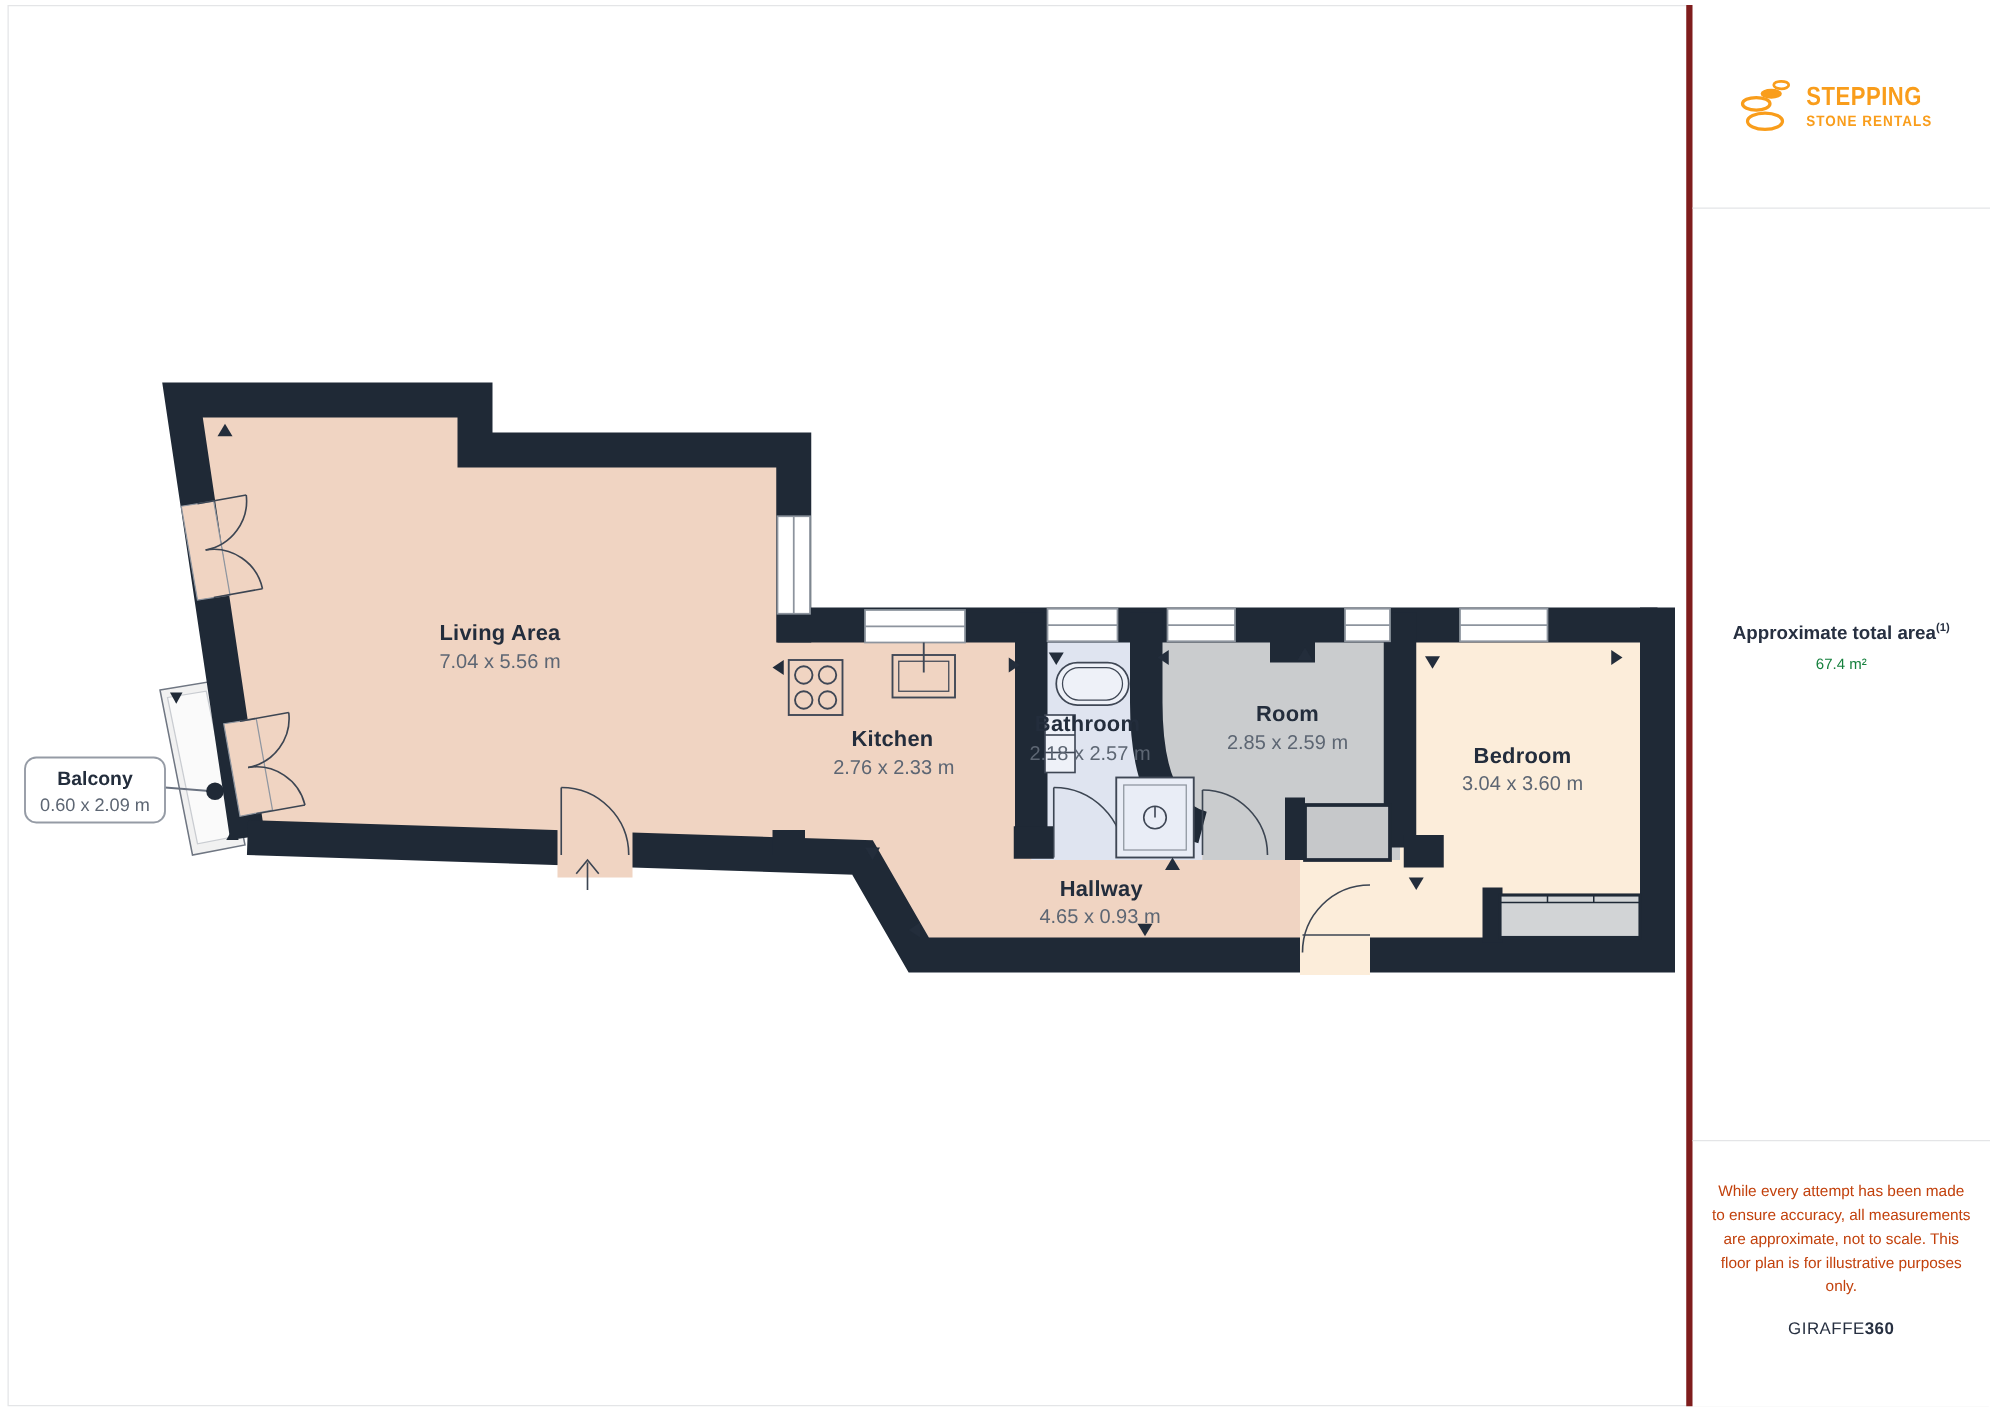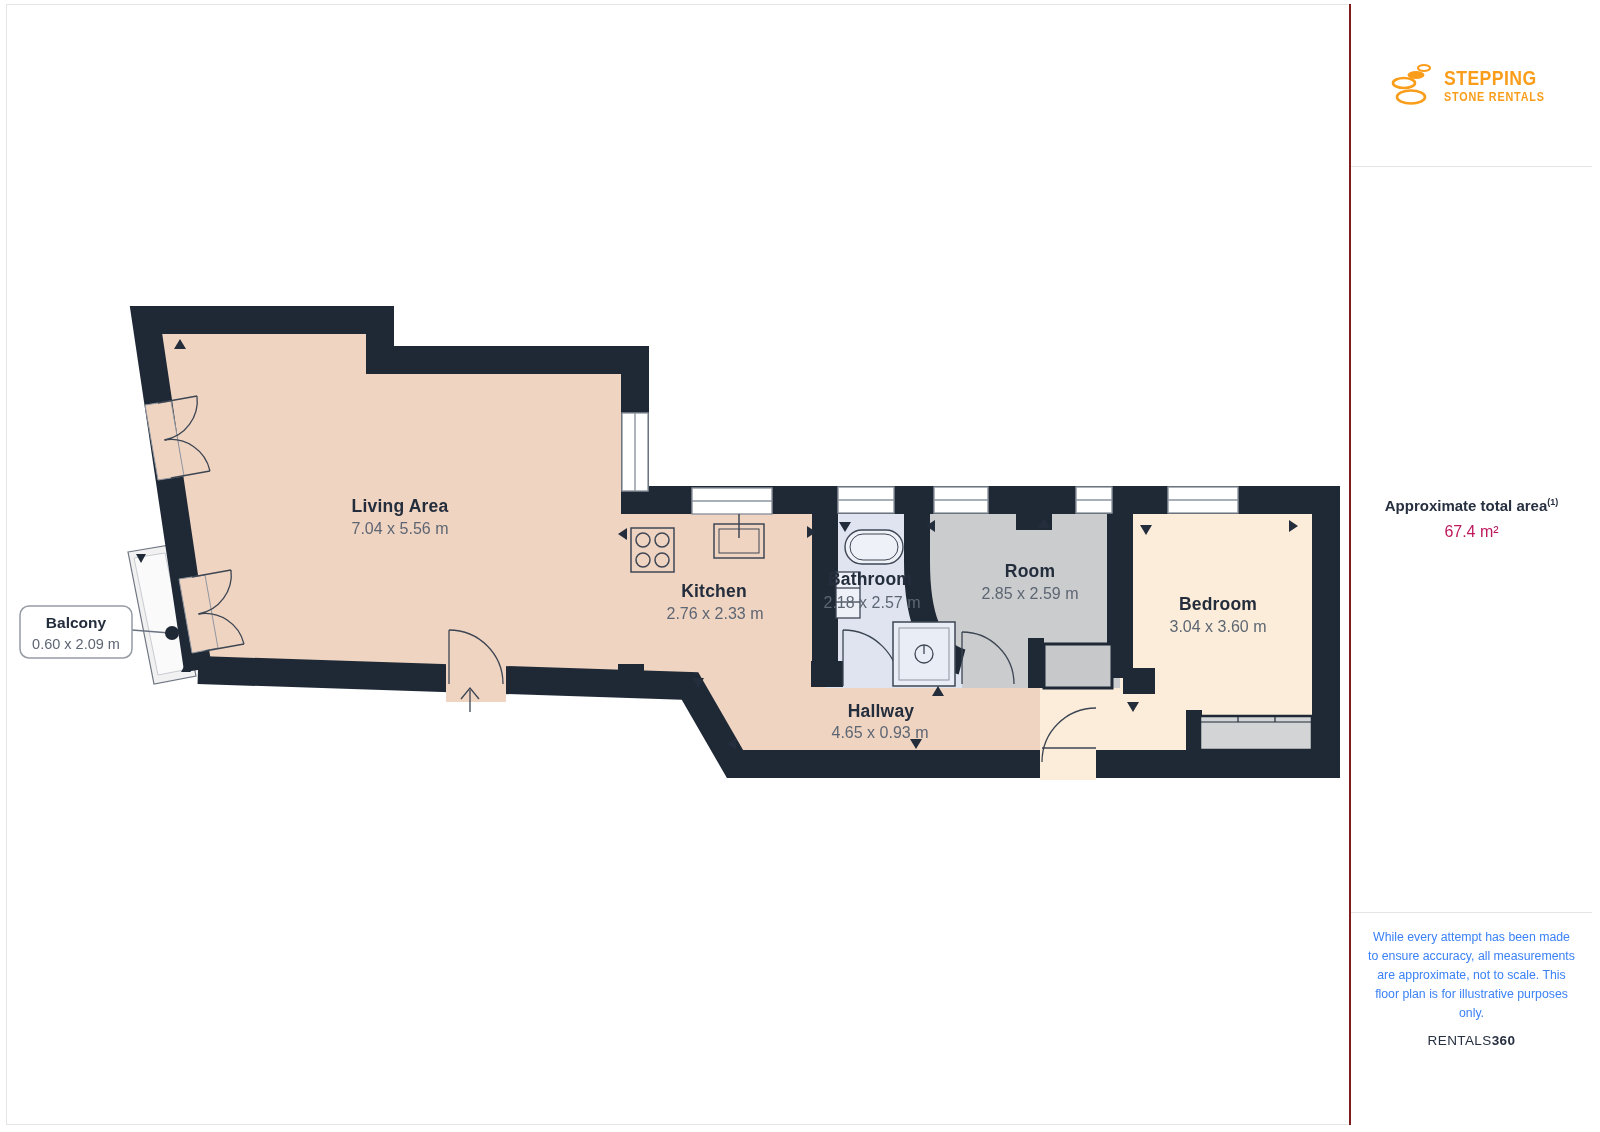--- a/index.html
+++ b/index.html
@@ -8,41 +8,41 @@
   .canvas-frame{position:absolute;left:6px;top:4px;width:1585px;height:1121px;
         border:1px solid #e4e5e7;box-sizing:border-box;}
   
   .plan-svg{position:absolute;left:0;top:0;}
   .room-name{font-weight:700;font-size:17.5px;fill:#232d3c;letter-spacing:.2px;}
   .room-dims{font-size:16px;fill:#5d6673;}
   .callout-name{font-weight:700;font-size:15.5px;fill:#232d3c;}
   .callout-dims{font-size:14.5px;fill:#5d6673;}
   
   .sidebar{position:absolute;left:1349px;top:4px;width:243px;height:1121px;
-        border-left:2px solid #7f1d1d;box-sizing:border-box;background:#fff;}
+        border-left:5px solid #7f1d1d;box-sizing:border-box;background:#fff;}
   .side-box{box-sizing:border-box;width:100%;}
   .logo-box{height:163px;border-bottom:1px solid #e4e5e7;display:flex;
         align-items:center;justify-content:center;}
   .logo-wrap{display:flex;align-items:center;gap:6px;}
   .logo-text{color:#f99d1b;line-height:1;}
   .logo-line1{font-size:21px;font-weight:800;letter-spacing:.5px;
         transform:scaleX(.84);transform-origin:left center;white-space:nowrap;}
   .logo-line2{font-size:12px;font-weight:700;letter-spacing:.9px;margin-top:3px;
         transform:scaleX(.9);transform-origin:left center;white-space:nowrap;}
   .area-box{height:746px;border-bottom:1px solid #e4e5e7;text-align:center;
         padding-top:330px;}
   .area-title{font-size:15px;font-weight:700;color:#273041;}
   .area-title sup{font-size:9px;font-weight:700;}
-  .area-value{font-size:16px;color:#be185d;margin-top:9px;}
+  .area-value{font-size:12px;color:#15803d;margin-top:9px;}
   .footnote-box{height:62px;border-bottom:1px solid #e4e5e7;display:flex;
         align-items:center;justify-content:center;}
   .footnote-text{font-size:11.5px;color:#4c5663;}
   .disclaimer-box{height:148px;text-align:center;padding-top:15px;}
-  .disclaimer-text{font-size:12.3px;line-height:19px;color:#3b82f6;width:208px;
-        margin:0 auto;}
+  .disclaimer-text{font-size:12.3px;line-height:19px;color:#c2410c;width:208px;
+        margin:16px auto;}
   .giraffe{margin-top:10px;font-size:13.5px;color:#273041;letter-spacing:.4px;}
   .giraffe b{font-weight:700;text-align:center;}
 </style>
 </head>
 <body>
 
 <div class="page">
   <div class="canvas-frame"></div>
 
   <svg class="plan-svg" width="1349" height="1132" viewBox="0 0 1349 1132">
@@ -256,17 +256,17 @@
       <div class="area-title">
         <span>Approximate total area</span><sup>(1)</sup>
       </div>
       <div class="area-value">67.4 m²</div>
     </div>
 
 
     <div class="side-box disclaimer-box">
       <p class="disclaimer-text">While every attempt has been made to ensure accuracy, all measurements are approximate, not to scale. This floor plan is for illustrative purposes only.</p>
       <div class="giraffe">
-        <span>RENTALS</span><b>360</b>
+        <span>GIRAFFE</span><b>360</b>
       </div>
     </div>
   </div>
 </div>
 
 </body></html>

